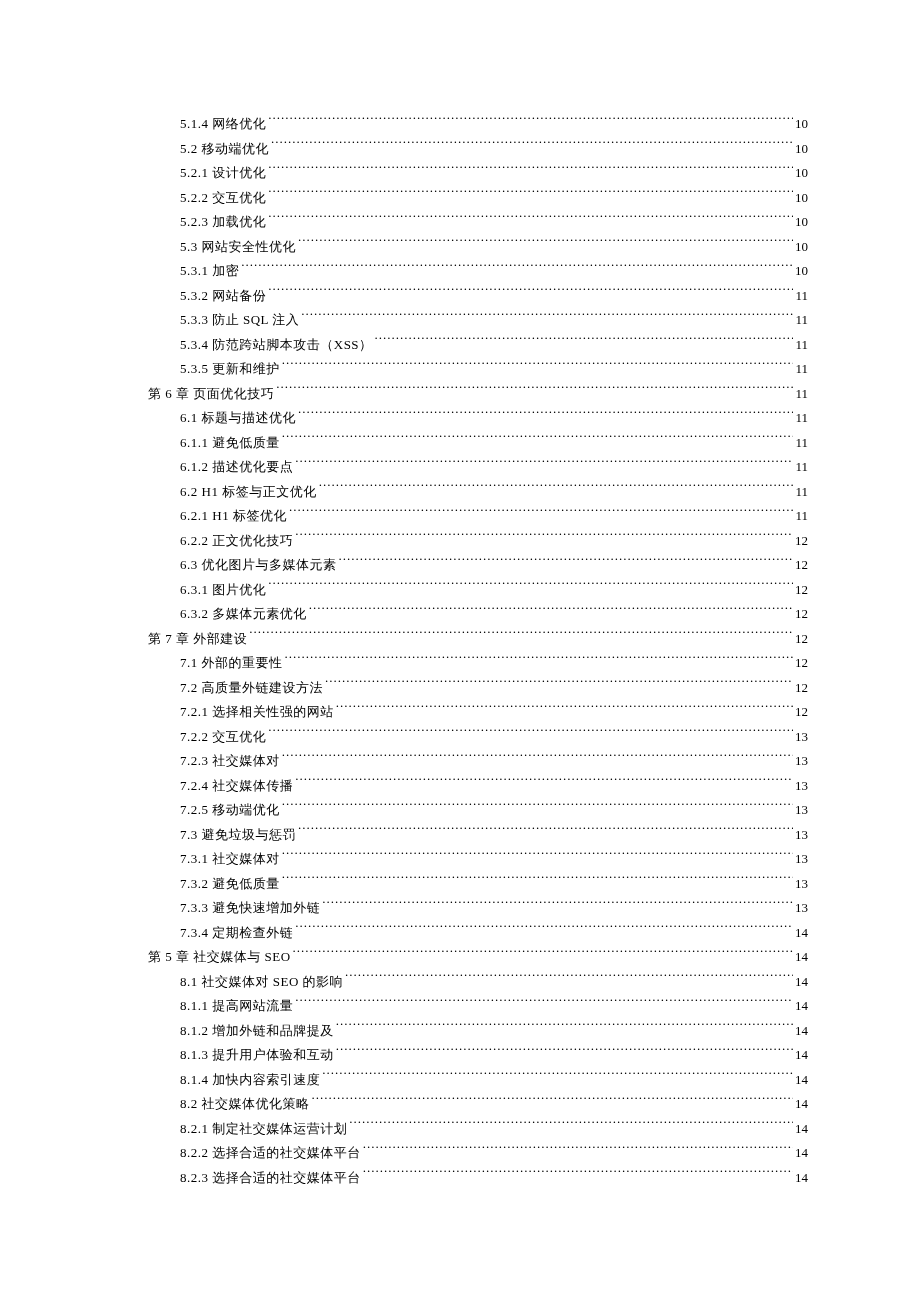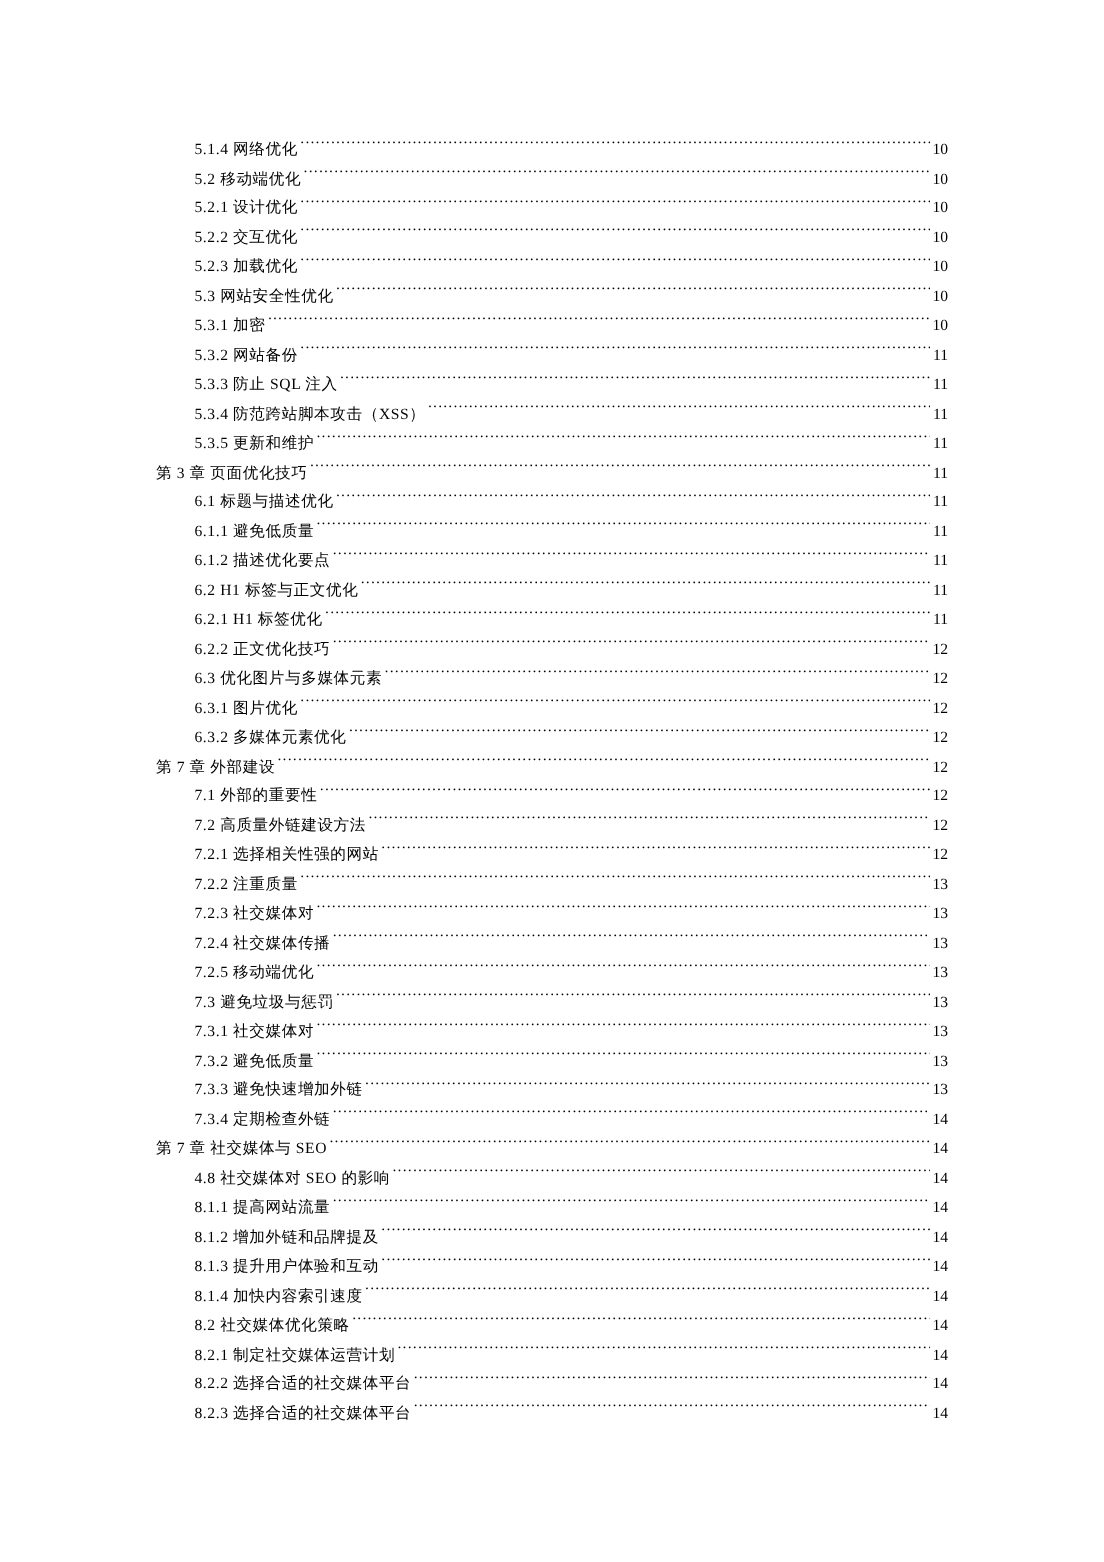--- a/index.html
+++ b/index.html
@@ -11,20 +11,21 @@
       background: #fff;
       font-family: "SimSun", "宋体", serif;
       width: 920px;
       height: 1302px;
       padding: 112px 130px 100px 130px;
       font-size: 13px;
       color: #000;
     }
     .toc-container {
       width: 100%;
+      margin-left: 18px;
     }
     .toc-entry {
       display: flex;
       align-items: baseline;
       white-space: nowrap;
       line-height: 24.5px;
       height: 24.5px;
     }
     .toc-entry.level-0 {
       padding-left: 0;
@@ -110,21 +111,21 @@
       <span class="toc-label">5.3.4 防范跨站脚本攻击（XSS）</span>
       <span class="toc-dots"></span>
       <span class="toc-page">11</span>
     </div>
     <div class="toc-entry level-1">
       <span class="toc-label">5.3.5 更新和维护</span>
       <span class="toc-dots"></span>
       <span class="toc-page">11</span>
     </div>
     <div class="toc-entry level-0">
-      <span class="toc-label">第 3 章 页面优化技巧</span>
+      <span class="toc-label">第 6 章 页面优化技巧</span>
       <span class="toc-dots"></span>
       <span class="toc-page">11</span>
     </div>
     <div class="toc-entry level-1">
       <span class="toc-label">6.1 标题与描述优化</span>
       <span class="toc-dots"></span>
       <span class="toc-page">11</span>
     </div>
     <div class="toc-entry level-1">
       <span class="toc-label">6.1.1 避免低质量</span>
@@ -180,21 +181,21 @@
       <span class="toc-label">7.2 高质量外链建设方法</span>
       <span class="toc-dots"></span>
       <span class="toc-page">12</span>
     </div>
     <div class="toc-entry level-1">
       <span class="toc-label">7.2.1 选择相关性强的网站</span>
       <span class="toc-dots"></span>
       <span class="toc-page">12</span>
     </div>
     <div class="toc-entry level-1">
-      <span class="toc-label">7.2.2 注重质量 </span>
+      <span class="toc-label">7.2.2 交互优化 </span>
       <span class="toc-dots"></span>
       <span class="toc-page">13</span>
     </div>
     <div class="toc-entry level-1">
       <span class="toc-label">7.2.3 社交媒体对 </span>
       <span class="toc-dots"></span>
       <span class="toc-page">13</span>
     </div>
     <div class="toc-entry level-1">
       <span class="toc-label">7.2.4 社交媒体传播</span>
@@ -225,26 +226,26 @@
       <span class="toc-label">7.3.3 避免快速增加外链</span>
       <span class="toc-dots"></span>
       <span class="toc-page">13</span>
     </div>
     <div class="toc-entry level-1">
       <span class="toc-label">7.3.4 定期检查外链</span>
       <span class="toc-dots"></span>
       <span class="toc-page">14</span>
     </div>
     <div class="toc-entry level-0">
-      <span class="toc-label">第 7 章 社交媒体与 SEO</span>
-      <span class="toc-dots"></span>
-      <span class="toc-page">14</span>
-    </div>
-    <div class="toc-entry level-1">
-      <span class="toc-label">4.8 社交媒体对 SEO 的影响</span>
+      <span class="toc-label">第 5 章 社交媒体与 SEO</span>
+      <span class="toc-dots"></span>
+      <span class="toc-page">14</span>
+    </div>
+    <div class="toc-entry level-1">
+      <span class="toc-label">8.1 社交媒体对 SEO 的影响</span>
       <span class="toc-dots"></span>
       <span class="toc-page">14</span>
     </div>
     <div class="toc-entry level-1">
       <span class="toc-label">8.1.1 提高网站流量</span>
       <span class="toc-dots"></span>
       <span class="toc-page">14</span>
     </div>
     <div class="toc-entry level-1">
       <span class="toc-label">8.1.2 增加外链和品牌提及</span>

